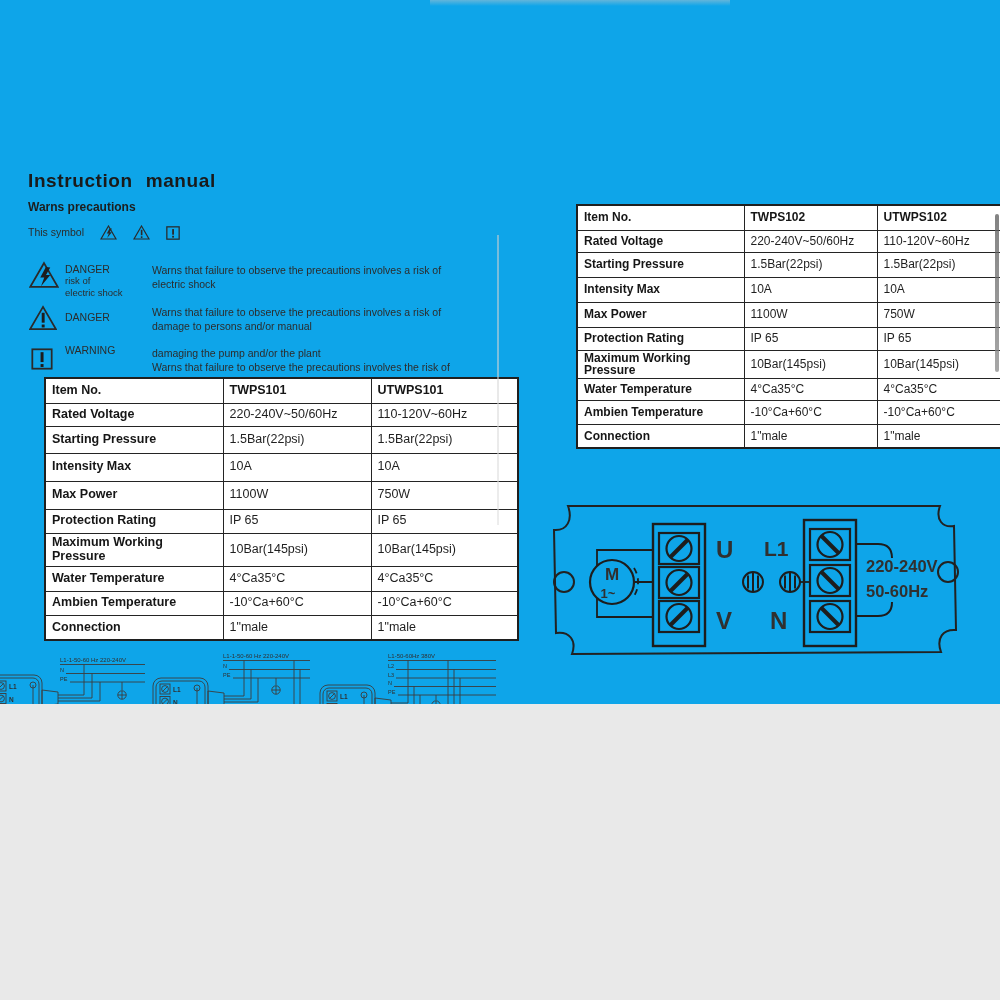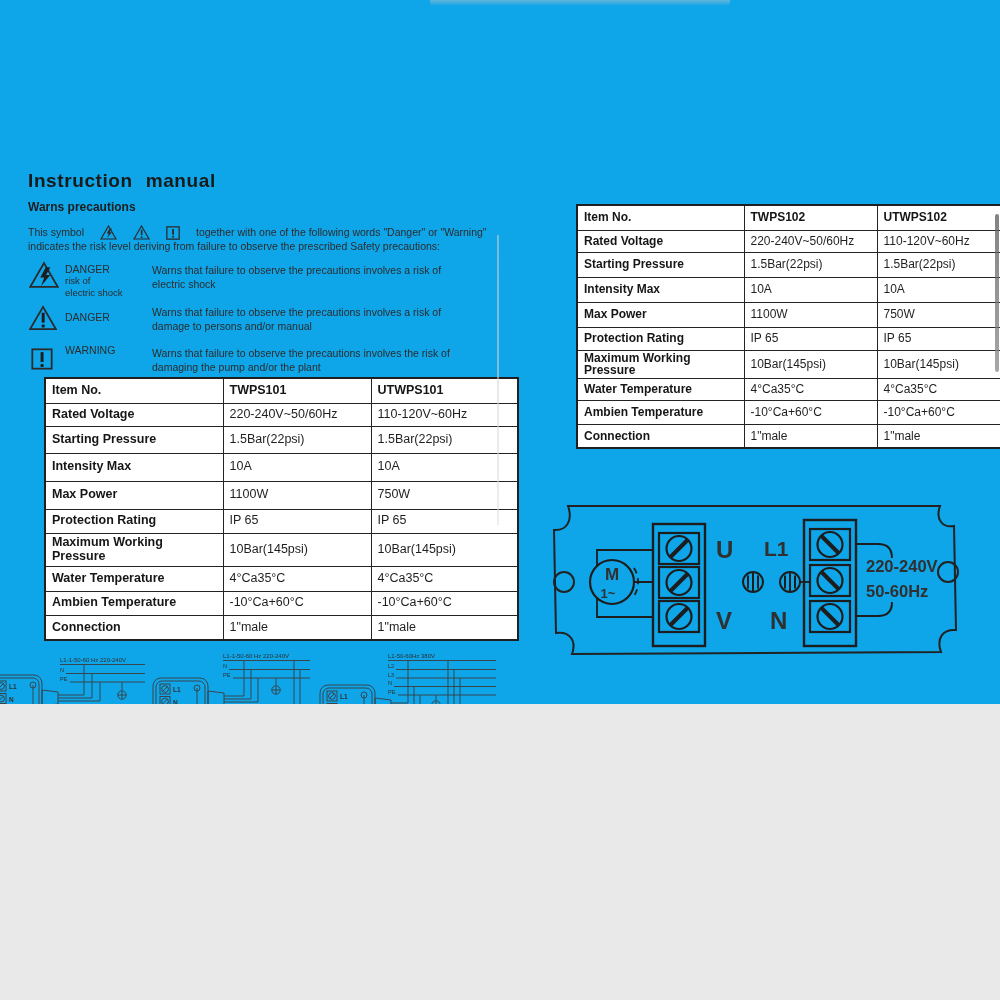--- a/index.html
+++ b/index.html
@@ -48,23 +48,21 @@
       <svg width="17" height="15" viewBox="0 0 24 22">
         <path d="M12 1.5 L23 20.5 L1 20.5 Z" fill="none" stroke="#2a2a2a" stroke-width="1.7"></path>
         <rect x="11" y="7" width="2.4" height="8" fill="#2a2a2a"></rect>
           <rect x="11" y="16.6" width="2.4" height="2.4" fill="#2a2a2a"></rect>
       </svg>
       <svg width="14" height="14" viewBox="0 0 20 20">
         <rect x="1.2" y="1.2" width="17.6" height="17.6" fill="none" stroke="#2a2a2a" stroke-width="1.8"></rect>
         <rect x="8.8" y="4.4" width="2.6" height="8" fill="#2a2a2a"></rect>
           <rect x="8.8" y="14" width="2.6" height="2.6" fill="#2a2a2a"></rect>
       </svg>
-      <span>together with one of the following words "Danger" or "Warning"</span>
     </div>
-    <div class="body-txt">indicates the risk level deriving from failure to observe the prescribed Safety precautions:</div>
   </div>
 
   <svg class="abs" style="left:29px;top:261px;" width="30" height="28" viewBox="0 0 24 22">
     <path d="M12 1.5 L23 20.5 L1 20.5 Z" fill="none" stroke="#2a2a2a" stroke-width="1.5"></path>
     <path d="M13.5 4.5 L9 13 h3.2 l-2.6 7 7.4 -9 h-3.4 l3.4 -6 z" fill="#1d1d1d"></path>
   </svg>
   <div class="abs warn-label" style="left:65px;top:263px;">
     <div>DANGER</div>
     <div class="small">risk of</div>
     <div class="small">electric shock</div>
@@ -85,22 +83,22 @@
     <div>damage to persons and/or manual</div>
   </div>
 
   <svg class="abs" style="left:31px;top:347px;" width="22" height="24" viewBox="0 0 20 20">
     <rect x="1.2" y="1.2" width="17.6" height="17.6" fill="none" stroke="#2a2a2a" stroke-width="1.6"></rect>
     <rect x="8.7" y="3.8" width="2.7" height="9" fill="#1d1d1d"></rect>
       <rect x="8.7" y="14.6" width="2.7" height="2.7" fill="#1d1d1d"></rect>
   </svg>
   <div class="abs warn-label" style="left:65px;top:344px;">WARNING</div>
   <div class="abs body-txt" style="left:152px;top:347px;width:335px;">
+    <div>damaging the pump and/or the plant</div>
     <div>Warns that failure to observe the precautions involves the risk of</div>
-    <div>damaging the pump and/or the plant</div>
   </div>
 
   <table class="spec t-left abs" style="left:8px;top:377px;width:475px;">
     <colgroup>
         <col style="width:178px">
         <col style="width:148px">
         <col>
       </colgroup>
     <tbody>
         <tr style="height:25px">

